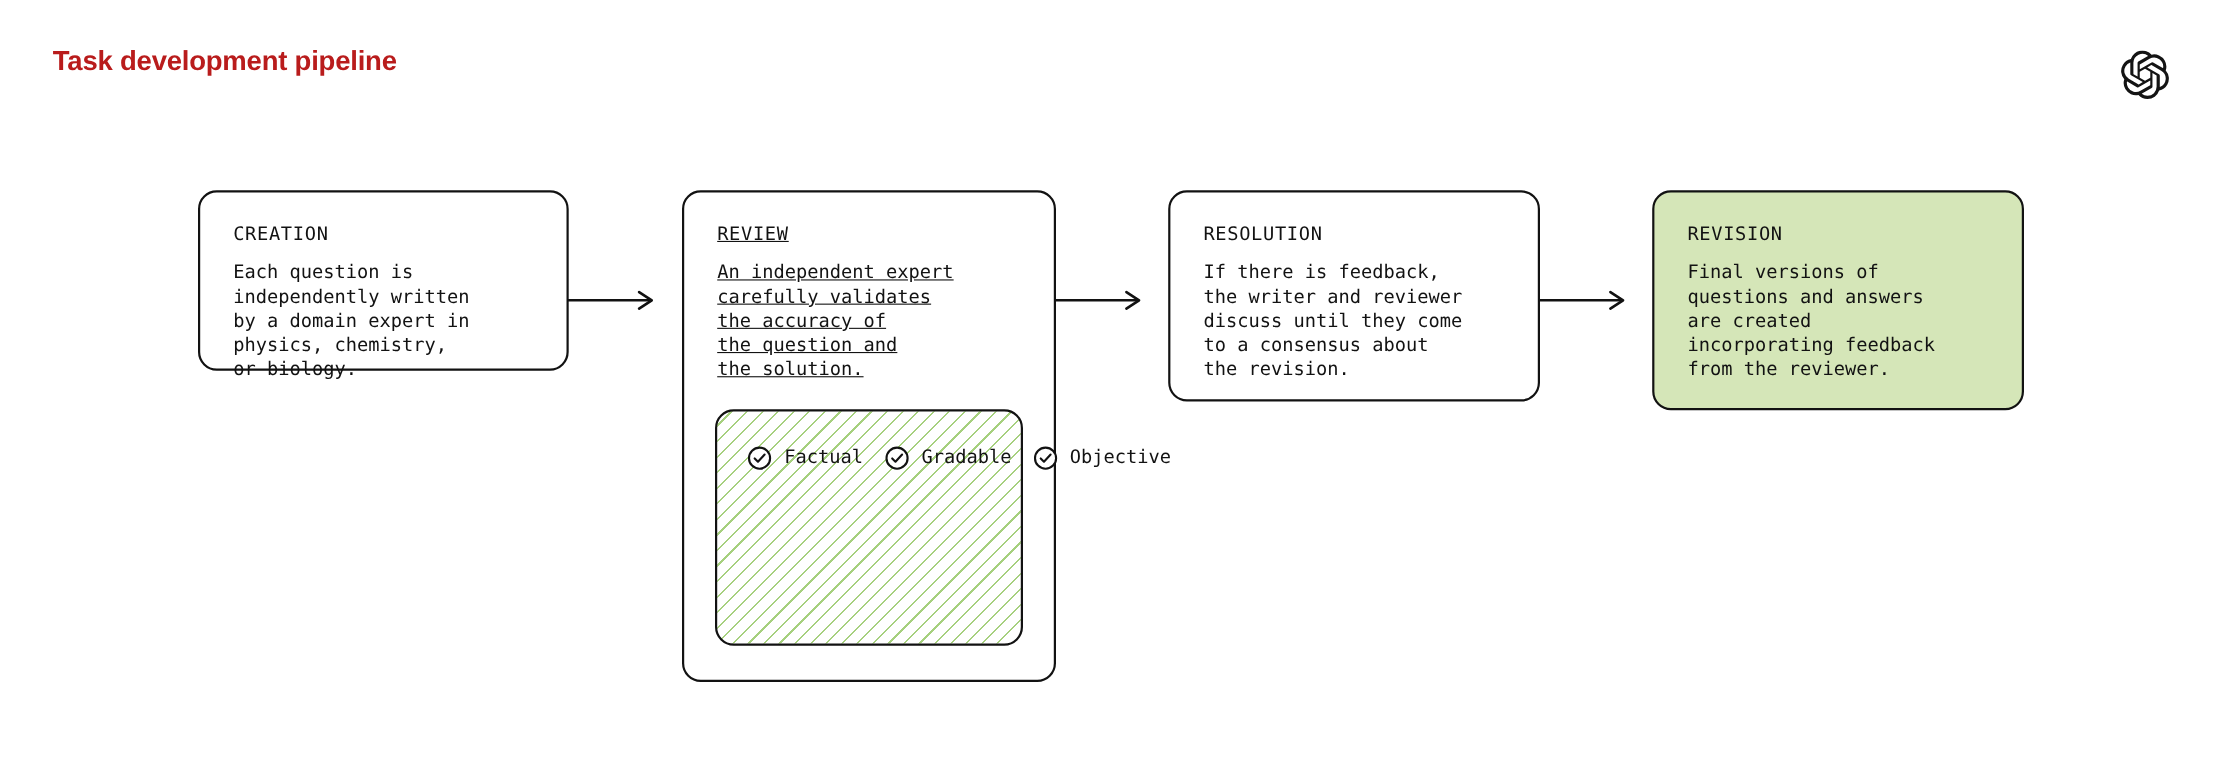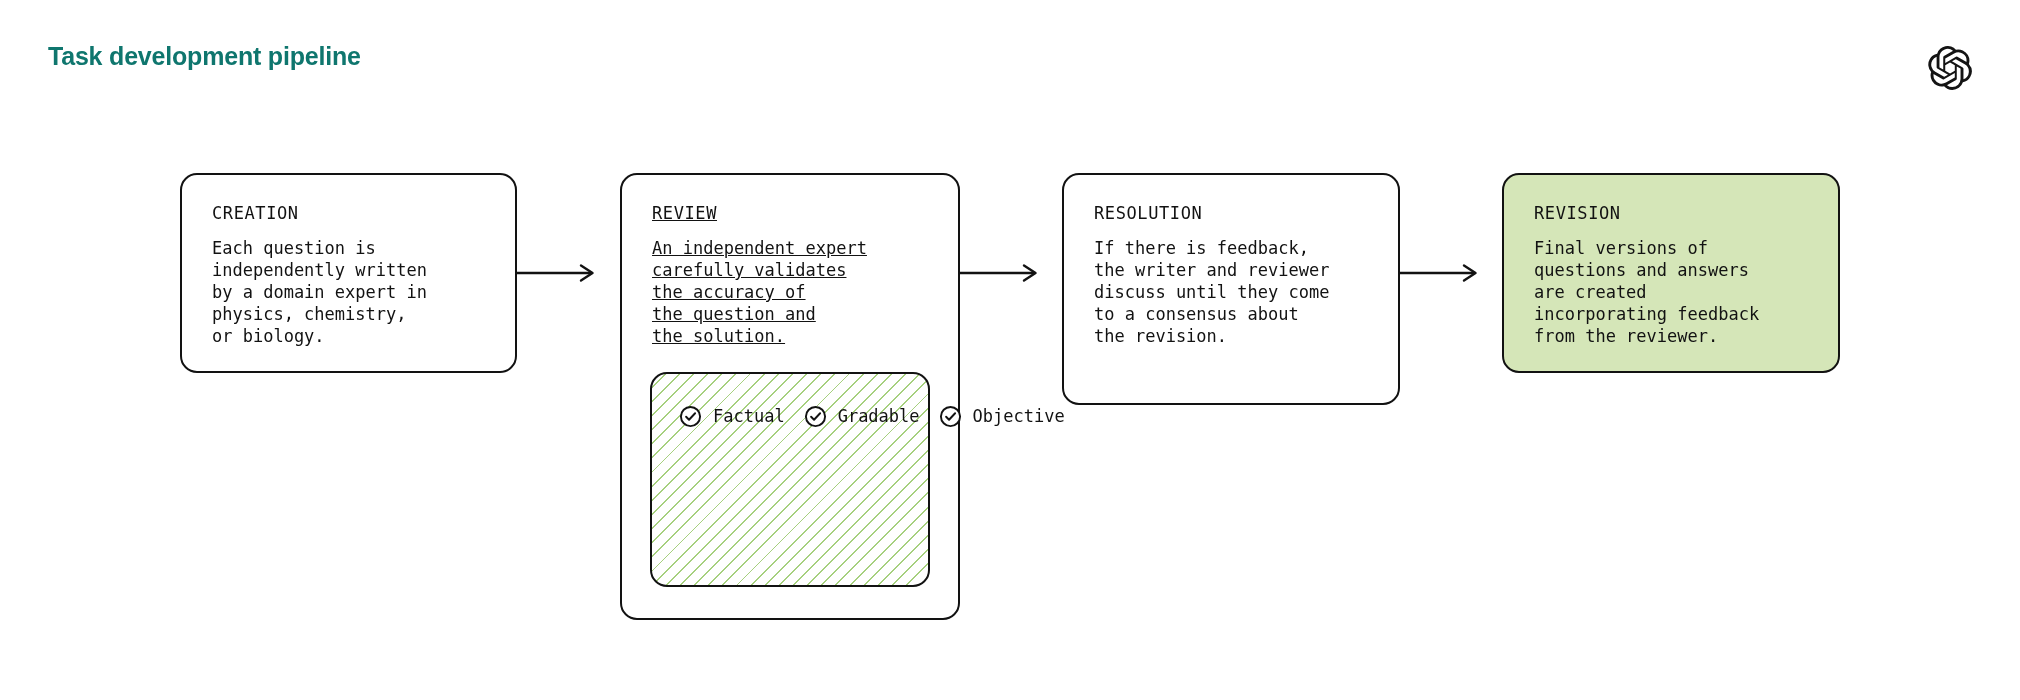--- a/index.html
+++ b/index.html
@@ -17,41 +17,41 @@
     overflow: hidden;
   }
   .page-title {
     position: absolute;
     left: 48px;
     top: 42px;
     font-family: "Liberation Sans", sans-serif;
     font-weight: 700;
     font-size: 25px;
     letter-spacing: -0.2px;
-    color: #0f766e;
+    color: #b91c1c;
   }
   .logo {
     position: absolute;
     left: 1928px;
     top: 46px;
     width: 44px;
     height: 44px;
   }
   .card {
     position: absolute;
     top: 173px;
     box-sizing: border-box;
     background: #ffffff;
     border: 2px solid #121212;
     border-radius: 17px;
     padding: 28px 28px 0 30px;
   }
-  .card.creation   { left: 180px;  width: 337px; height: 200px; }
+  .card.creation   { left: 180px;  width: 337px; height: 164px; }
   .card.review     { left: 620px;  width: 340px; height: 447px; text-decoration: underline; }
-  .card.resolution { left: 1062px; width: 338px; height: 232px; }
+  .card.resolution { left: 1062px; width: 338px; height: 192px; }
   .card.revision   { left: 1502px; width: 338px; height: 200px; background: #d5e6b8; }
   .card-heading {
     font-size: 17px;
     font-weight: 500;
     letter-spacing: 0.6px;
     margin-bottom: 14px;
     color: #121212;
   }
   .card-body {
     font-size: 17px;

